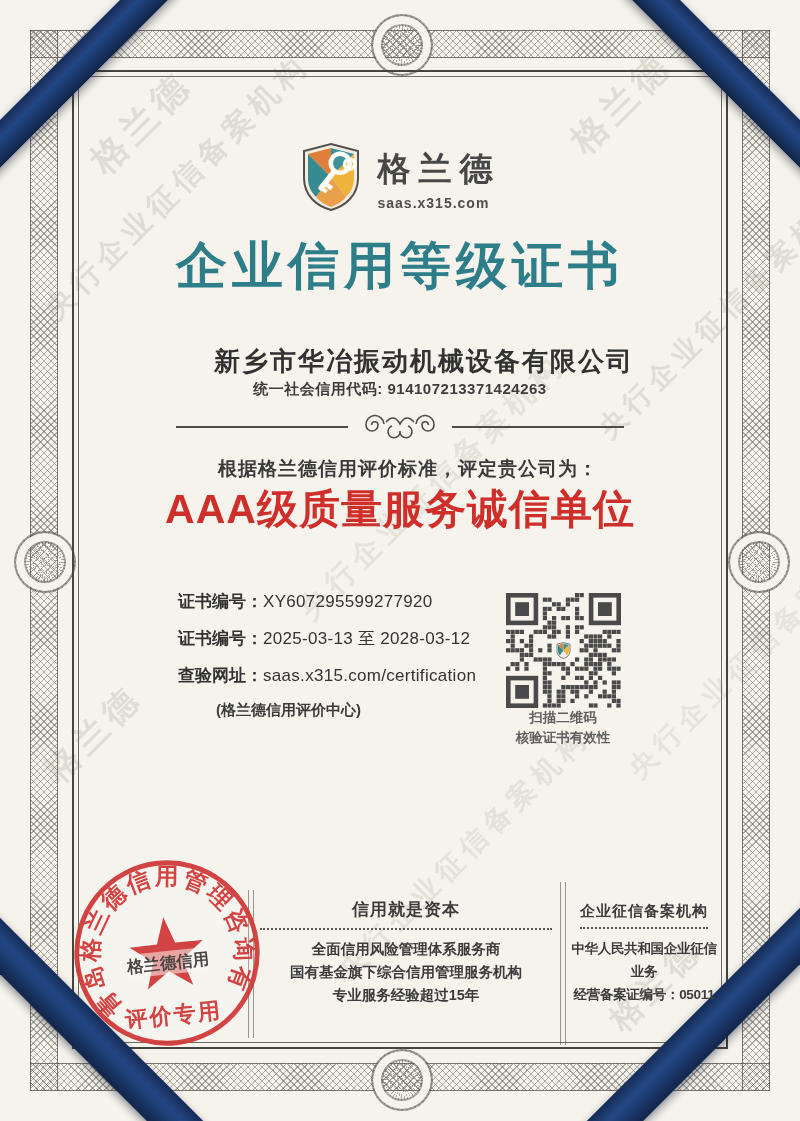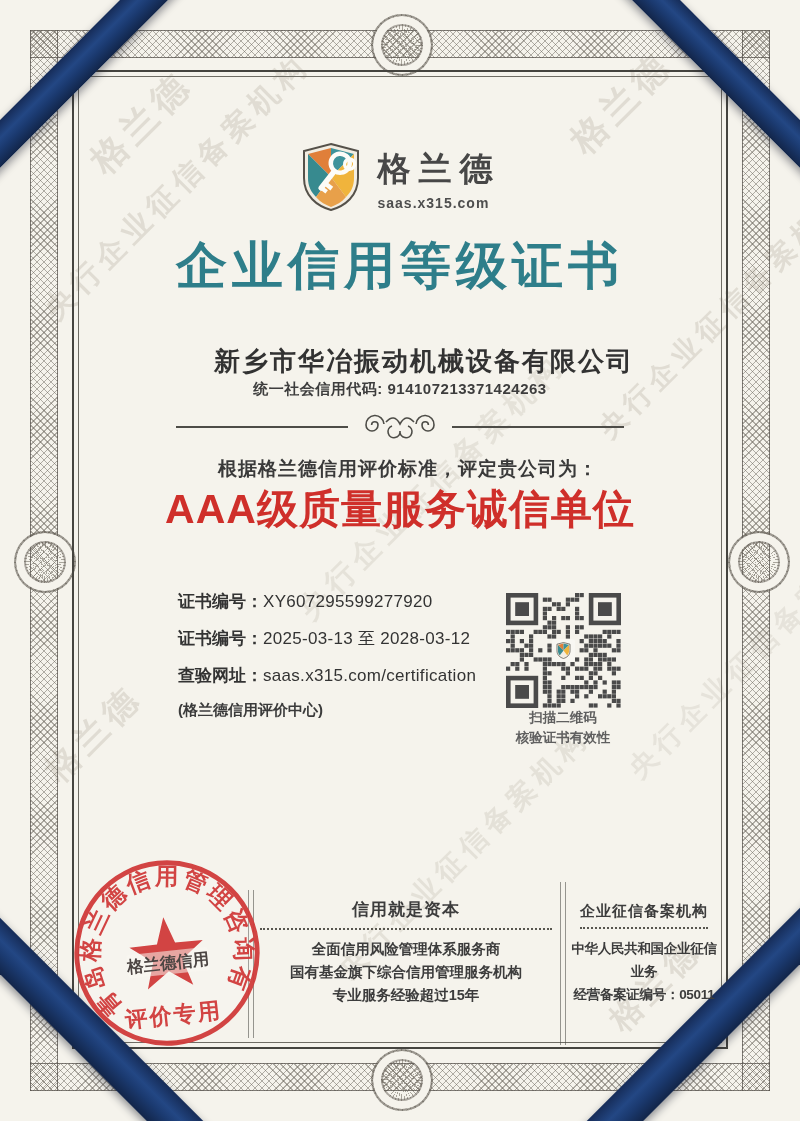--- a/index.html
+++ b/index.html
@@ -51,21 +51,21 @@
   .divider .line{width:172px;height:2px;background:#4d4c47;}
 
   .statement{position:absolute;top:456px;left:16px;right:0;text-align:center;font-size:19px;font-weight:600;color:#3a3a3a;letter-spacing:1px;}
   .rating{position:absolute;top:482px;left:0;right:0;text-align:center;font-size:41px;font-weight:900;color:#cf2f2a;letter-spacing:1px;}
 
   
   .details{position:absolute;top:590px;left:178px;font-size:17px;color:#333;}
   .details .row{margin-bottom:14px;}
   .details .lab{font-weight:700;}
   .details .val{font-weight:500;letter-spacing:.3px;}
-  .details .note{font-size:15px;font-weight:600;color:#3b3b3b;}
+  .details .note{font-size:15px;font-weight:600;margin-left:38px;color:#3b3b3b;}
 
   
   .qr-wrap{position:absolute;left:503px;top:593px;width:120px;text-align:center;}
   .qr-box{position:relative;width:115px;height:115px;margin:0 auto;}
   .qr-logo{position:absolute;left:46px;top:46px;width:23px;height:23px;background:#f8f7f2;border-radius:3px;
       display:flex;align-items:center;justify-content:center;}
   .qr-cap{font-size:13.5px;color:#5f5f5f;font-weight:600;line-height:20px;}
 
   
   .f-div{position:absolute;width:4px;border-left:1px solid rgba(70,70,65,.55);border-right:1px solid rgba(70,70,65,.55);}

